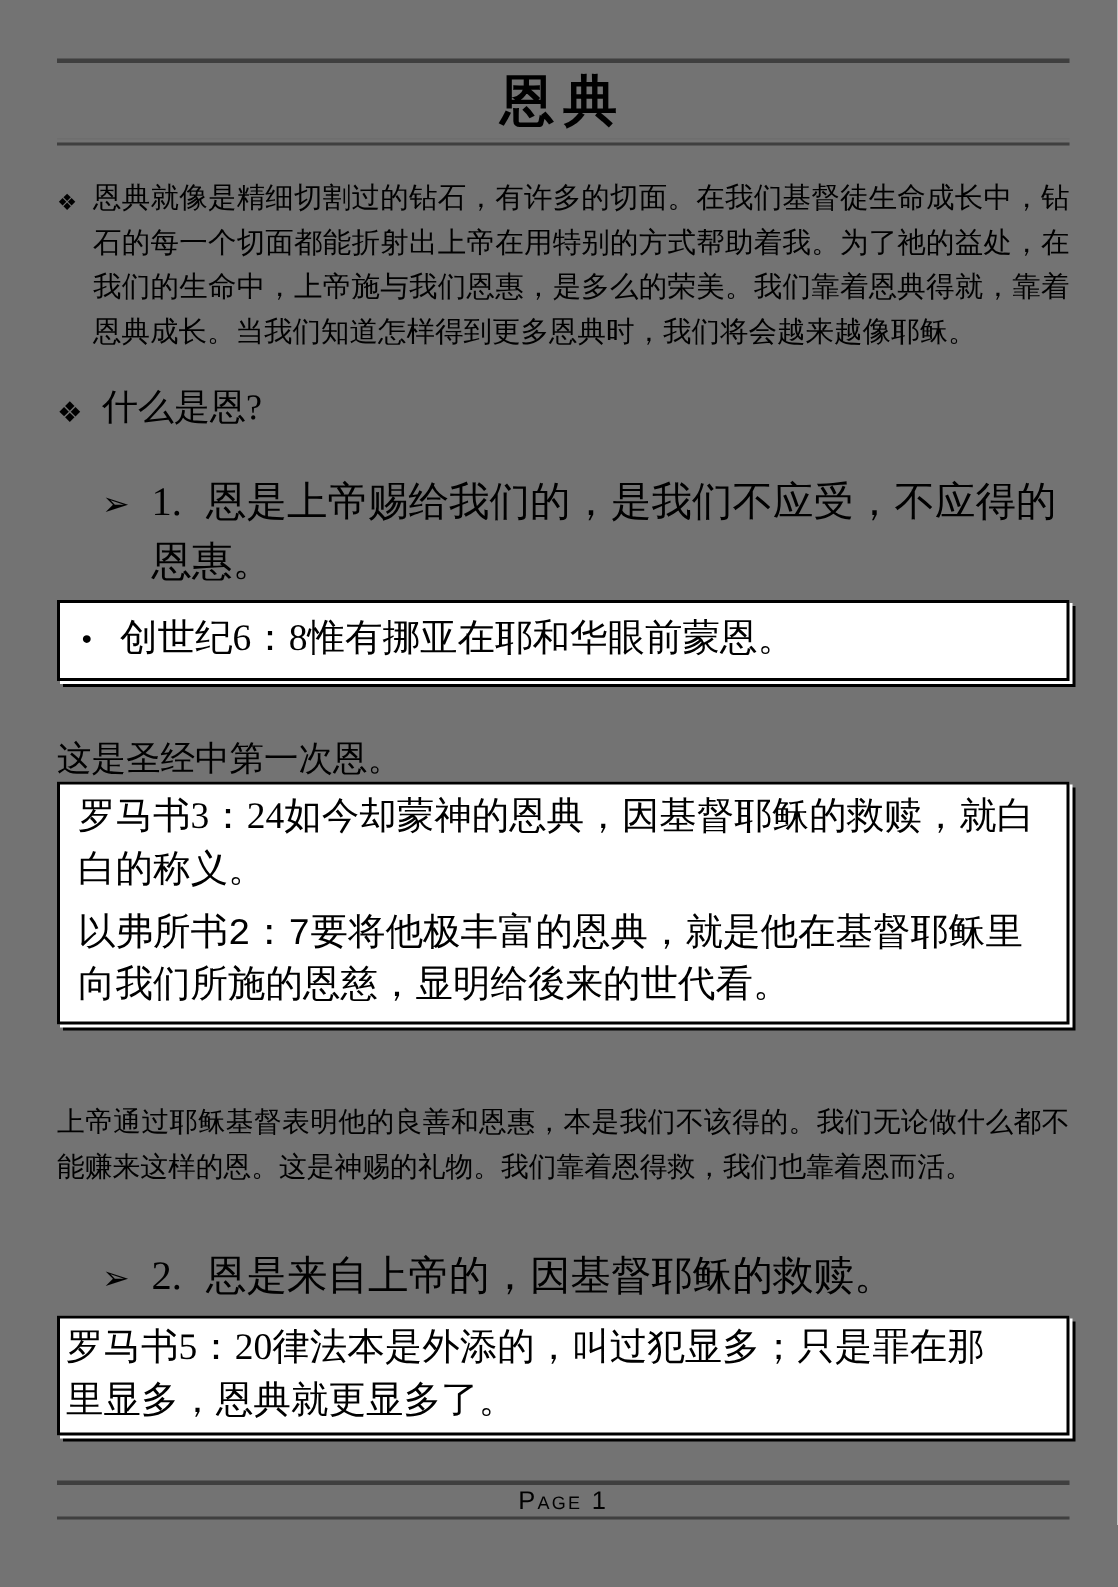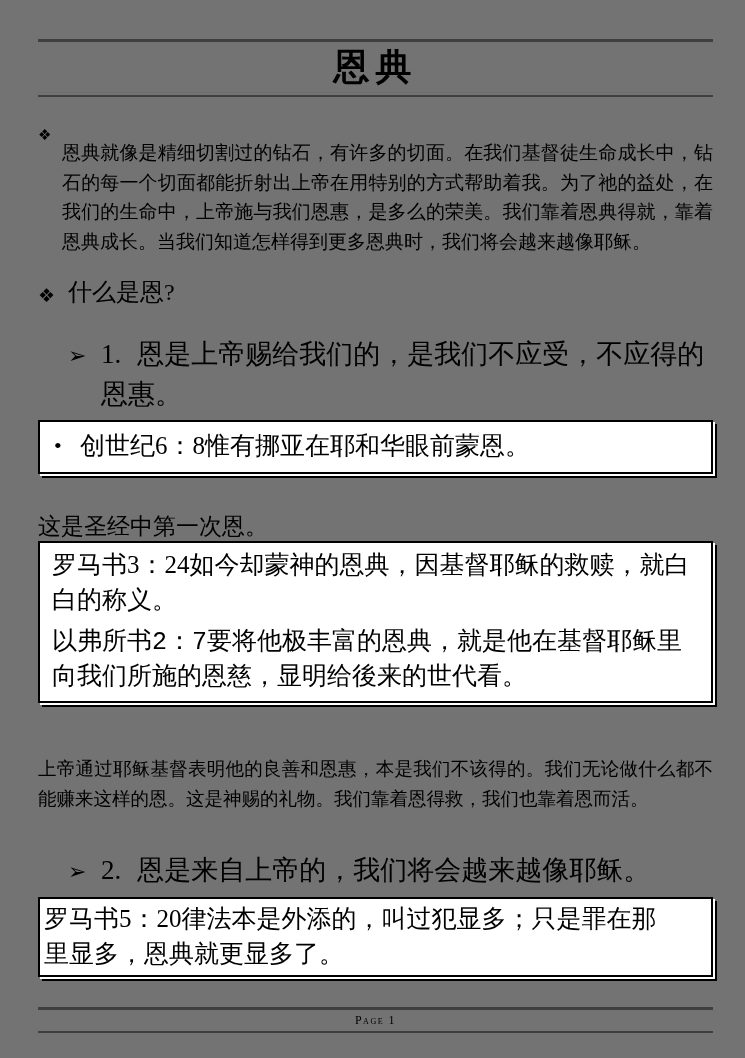--- a/index.html
+++ b/index.html
@@ -13,21 +13,21 @@
   .title-block { margin-top:39px; border-top:3px solid #3f3f3f; }
   .page-title {
     font-family:"Liberation Serif", serif; font-weight:700;
     font-size:36px; line-height:50px; text-align:center; letter-spacing:6px;
   }
   .title-underline { height:2px; border-top:1px solid #6e6e6e; border-bottom:2px solid #3f3f3f; }
 
   
   .intro { margin-top:21px; display:flex; font-size:19px; line-height:29.5px; }
   .intro .marker { flex:none; width:24px; font-size:15px; padding-top:3px; }
-  .intro .text { flex:1; text-align:justify;margin-top:20px; }
+  .intro .text { flex:1; text-align:justify; }
 
   
   .section-heading { margin-top:20px; display:flex; font-family:"Liberation Serif", serif; font-size:24px; line-height:33px; }
   .section-heading .marker { flex:none; width:30px; font-size:19px; padding-top:3px; }
 
   
   .point { padding-left:30px; display:flex; font-family:"Liberation Serif", serif; font-size:27px; line-height:40px; }
   .point .marker { flex:none; width:33px; font-size:22px; padding-top:2px; }
   .point .ptext { flex:1; }
   .point .number { display:inline-block; margin-right:16px; }
@@ -49,22 +49,22 @@
   .vbox-3 { margin-top:5px; padding:2px 4px 4px; line-height:35px; }
   .vbox-3 .vtext { max-width:617px; }
 
   
   .note { margin-top:38px; font-size:23px; line-height:29px; }
   .commentary { margin-top:51px; font-size:18.5px; line-height:30px; text-align:justify; }
 
   
   .footer { margin-top:30px; border-top:3px solid #3f3f3f; border-bottom:2px solid #3f3f3f; text-align:center; }
   .page-num {
-    font-family:Liberation Serif, serif; font-variant:small-caps;
-    font-size:12px; line-height:21px; letter-spacing:1.5px;
+    font-family:Liberation Sans, sans-serif; font-variant:small-caps;
+    font-size:17px; line-height:21px; letter-spacing:1.5px;
   }
 </style>
 </head>
 <body>
 
 <div class="page">
 
   <div class="title-block">
     <div class="page-title">恩典</div>
   </div>
@@ -97,21 +97,21 @@
   <div class="vbox vbox-2">
     <p class="vtext">罗马书3：24如今却蒙神的恩典，因基督耶稣的救赎，就白白的称义。</p>
     <p class="vtext">以弗所书2：7要将他极丰富的恩典，就是他在基督耶稣里向我们所施的恩慈，显明给後来的世代看。</p>
   </div>
 
   <div class="commentary">上帝通过耶稣基督表明他的良善和恩惠，本是我们不该得的。我们无论做什么都不能赚来这样的恩。这是神赐的礼物。我们靠着恩得救，我们也靠着恩而活。</div>
 
   <div class="point point-2">
     <span class="marker">➢</span>
     <div class="ptext">
-      <span class="number">2.</span><span>恩是来自上帝的，我们将会越来越像耶稣。</span>
+      <span class="number">2.</span><span>恩是来自上帝的，因基督耶稣的救赎。</span>
     </div>
   </div>
 
   <div class="vbox vbox-3">
     <div class="vtext">罗马书5：20律法本是外添的，叫过犯显多；只是罪在那里显多，恩典就更显多了。</div>
   </div>
 
   <div class="footer">
     <div class="page-num">Page 1</div>
   </div>

